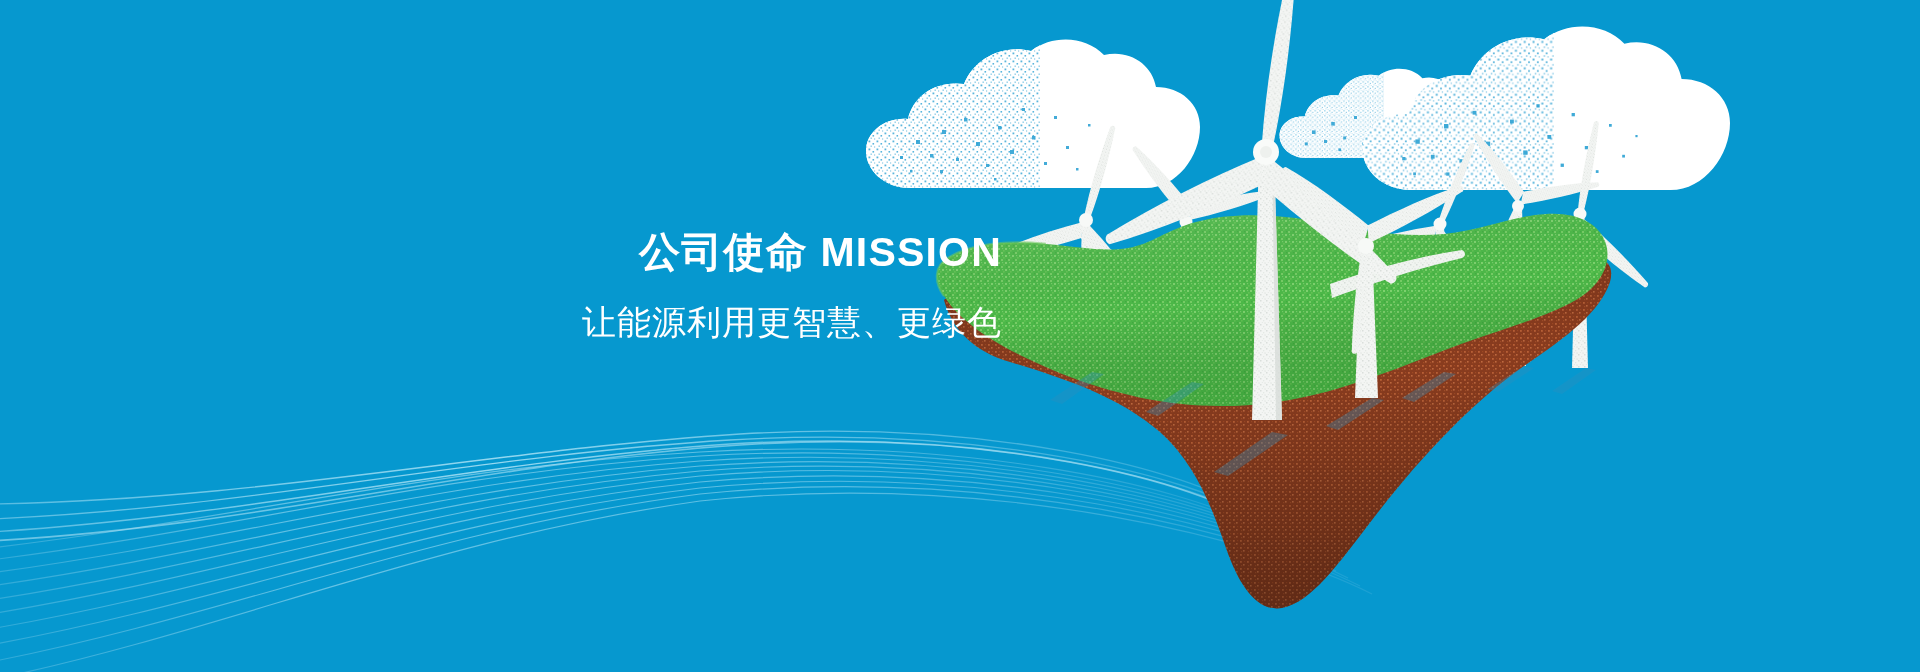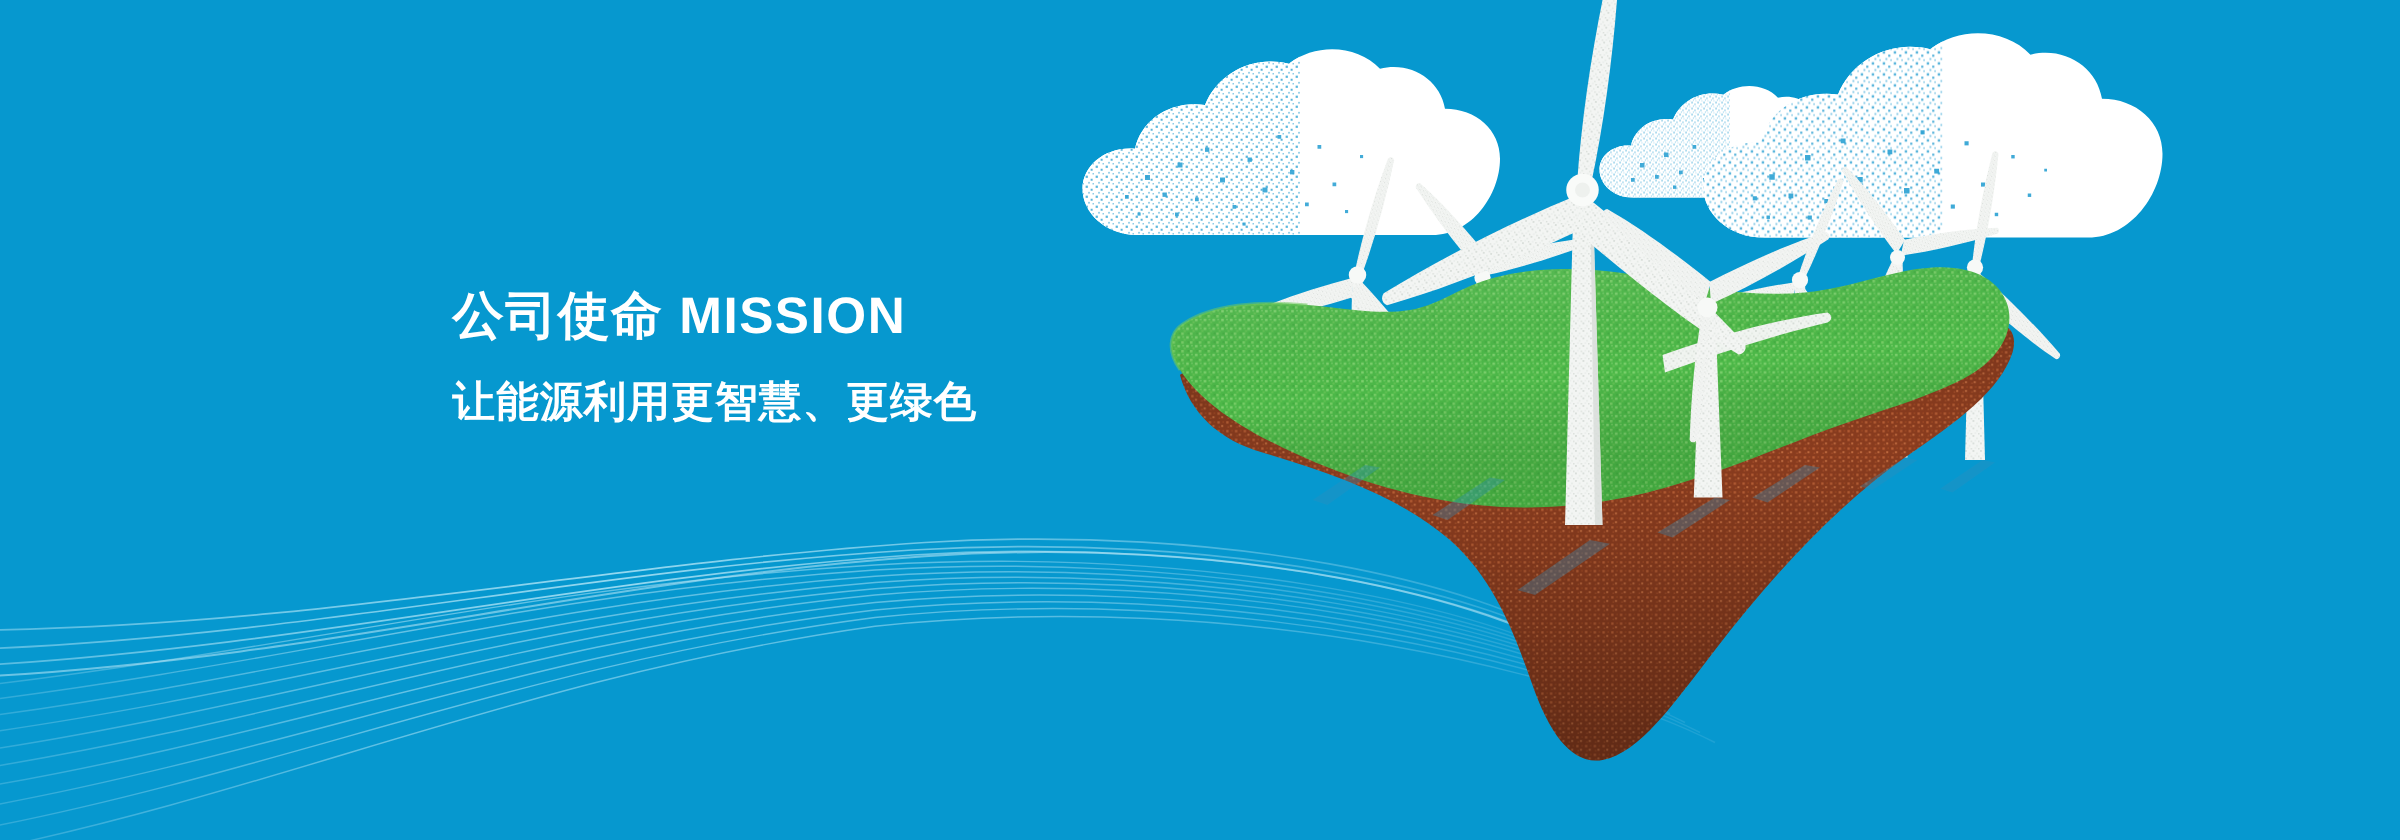--- a/index.html
+++ b/index.html
@@ -9,20 +9,21 @@
     font-family:"Liberation Sans","DejaVu Sans",sans-serif;
     background:#0698cf;
   }
 
   #banner {
     position:relative;
     width:1920px;
     height:672px;
     background:#0698cf;
     overflow:hidden;
+    text-align:right;
   }
 
   
   #waves {
     position:absolute;
     left:0; top:0;
     width:1920px; height:672px;
     pointer-events:none;
   }
 
@@ -37,21 +38,21 @@
     font-size:41px;
     font-weight:bold;
     color:#ffffff;
     letter-spacing:1.2px;
     line-height:1.1;
     white-space:nowrap;
   }
   #mission-subtitle {
     margin-top:27px;
     font-size:34px;
-    font-weight:700;
+    font-weight:400;
     color:#ffffff;
     letter-spacing:1px;
     line-height:1.2;
     white-space:nowrap;
   }
 
   
   #illustration {
     position:absolute;
     left:0; top:0;

